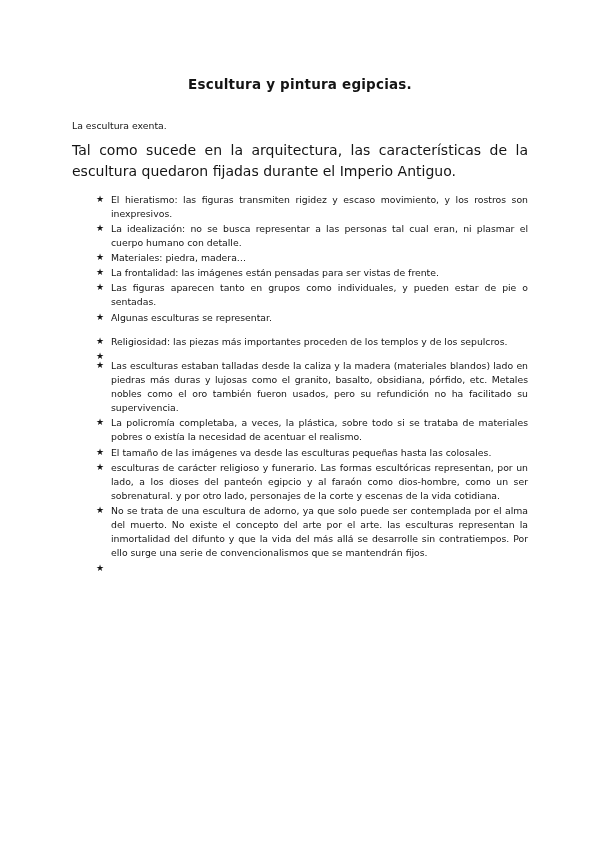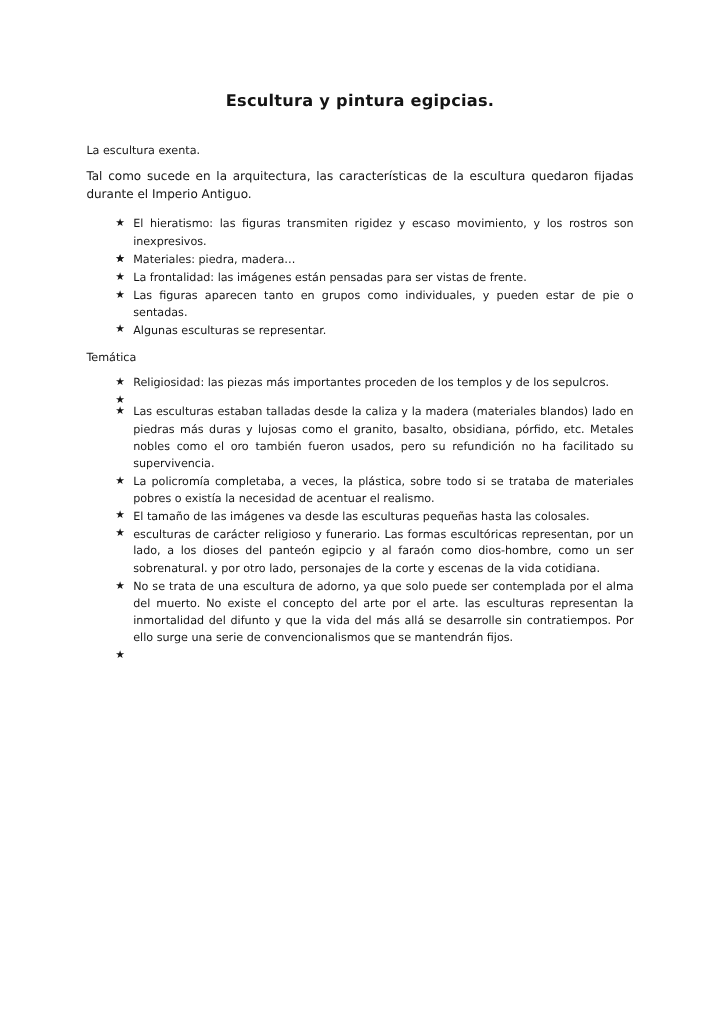--- a/index.html
+++ b/index.html
@@ -31,21 +31,21 @@
     color: #141414;
   }
   .section-heading {
     font-size: 9.3px;
     font-weight: 400;
     text-underline-offset: 2px;
     margin: 0 0 9px 0;
     color: #141414;
   }
   .para {
-    font-size: 10px;
+    font-size: 14px;
     line-height: 1.52;
     text-align: justify;
     margin: 0 0 10px 0;
     color: #141414;
   }
   ul.bullets {
     list-style: none;
     margin: 0 0 10px 0;
     padding: 0 0 0 24px;
   }
@@ -75,30 +75,29 @@
 
 <div class="page">
 
   <h1 class="doc-title">Escultura y pintura egipcias.</h1>
 
   <div class="sec-wrap">
     <div class="section-heading">La escultura exenta.</div>
     <p class="para">Tal como sucede en la arquitectura, las características de la escultura quedaron fijadas durante el Imperio Antiguo.</p>
     <ul class="bullets">
       <li><span class="star">★</span><span>El hieratismo: las figuras transmiten rigidez y escaso movimiento, y los rostros son inexpresivos.</span></li>
-      <li><span class="star">★</span></li>
+      <li><span class="star">★</span><span>La idealización: no se busca representar a las personas tal cual eran, ni plasmar el cuerpo humano con detalle.</span></li>
       <li><span class="star">★</span><span>Materiales: piedra, madera…</span></li>
       <li><span class="star">★</span><span>La frontalidad: las imágenes están pensadas para ser vistas de frente.</span></li>
       <li><span class="star">★</span><span>Las figuras aparecen tanto en grupos como individuales, y pueden estar de pie o sentadas.</span></li>
       <li><span class="star">★</span><span>Algunas esculturas se representar.</span></li>
     </ul>
   </div>
 
   <div class="sec-wrap">
-    <div class="section-heading">Temática</div>
     <ul class="bullets">
       <li><span class="star">★</span><span>Religiosidad: las piezas más importantes proceden de los templos y de los sepulcros.</span></li>
       <li><span class="star">★</span></li>
     </ul>
   </div>
 
   <div class="sec-wrap">
     <ul class="bullets">
       <li><span class="star">★</span><span>Las esculturas estaban talladas desde la caliza y la madera (materiales blandos) lado en piedras más duras y lujosas como el granito, basalto, obsidiana, pórfido, etc. Metales nobles como el oro también fueron usados, pero su refundición no ha facilitado su supervivencia.</span></li>
       <li><span class="star">★</span><span>La policromía completaba, a veces, la plástica, sobre todo si se trataba de materiales pobres o existía la necesidad de acentuar el realismo.</span></li>

